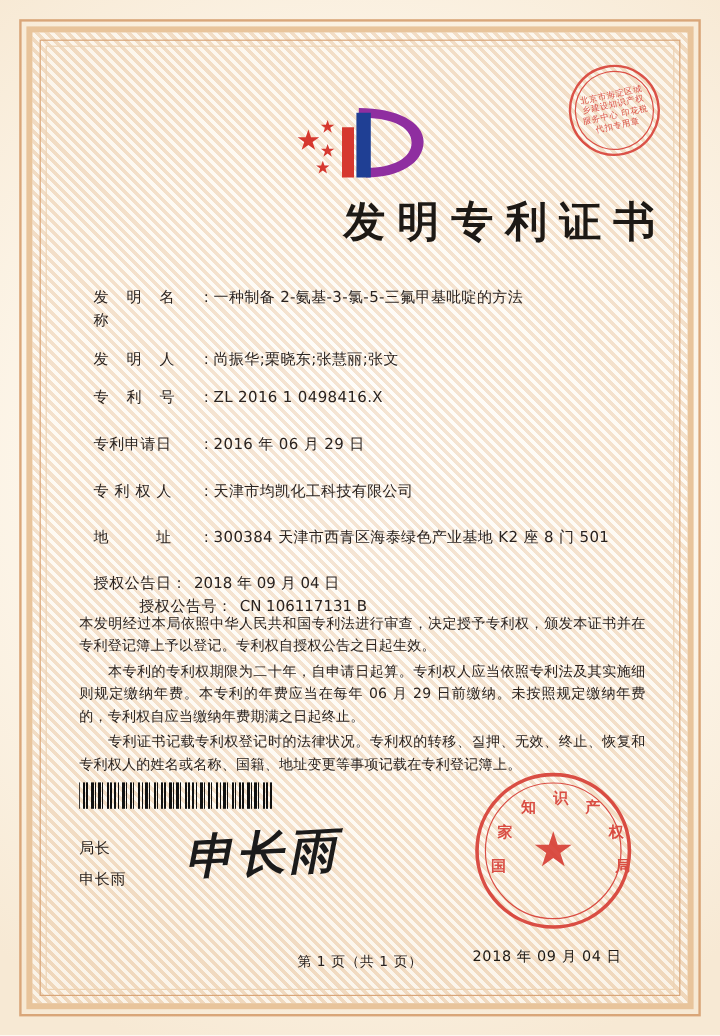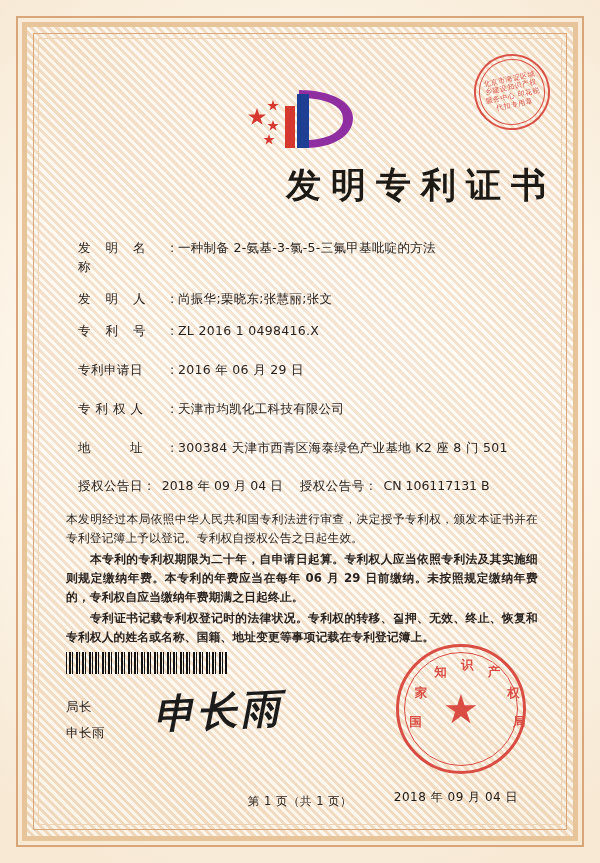--- a/index.html
+++ b/index.html
@@ -162,21 +162,21 @@
     display: flex;
     align-items: flex-start;
     font-size: 12.5px;
     margin-bottom: 13.5px;
     line-height: 1.5;
   }
   .row-inline .seg {
     display: flex;
   }
   .row-inline .seg.second {
-    margin-left: 17px;
+    margin-left: 38px;
   }
   .row-inline .lbl { white-space: nowrap; letter-spacing: 0.5px; }
   .row-inline .val { margin-left: 10px; white-space: nowrap; }
 
   .body-text {
     position: absolute;
     top: 466px;
     left: 22px;
     right: 18px;
     font-size: 11.7px;
@@ -184,21 +184,20 @@
     text-align: justify;
     color: #2a2320;
     letter-spacing: 0.2px;
   }
   .body-text p {
     margin: 0 0 2px 0;
     text-indent: 0;
   }
   .body-text p.indent {
     text-indent: 24px;
-    font-weight: bold;
   }
 
   
   .barcode {
     position: absolute;
     left: 22px;
     top: 608px;
     width: 162px;
     height: 22px;
     background-image: repeating-linear-gradient(
@@ -353,21 +352,21 @@
         <div class="field-sep">:</div>
         <div class="field-value">天津市均凯化工科技有限公司</div>
       </div>
 
       <div class="field-row" style="margin-top:20px;">
         <div class="field-label">地　　　址</div>
         <div class="field-sep">:</div>
         <div class="field-value">300384 天津市西青区海泰绿色产业基地 K2 座 8 门 501</div>
       </div>
 
-      <div class="row-inline" style="margin-top:20px;">
+      <div class="row-inline" style="margin-top:20px;flex-direction:column;">
         <div class="seg">
           <span class="lbl">授权公告日</span>
           <span class="lbl" style="margin-left:4px;">:</span>
           <span class="val">2018 年 09 月 04 日</span>
         </div>
         <div class="seg second">
           <span class="lbl">授权公告号</span>
           <span class="lbl" style="margin-left:4px;">:</span>
           <span class="val">CN 106117131 B</span>
         </div>

